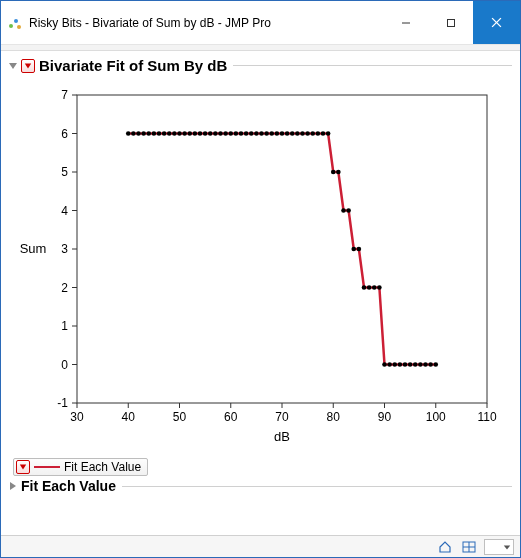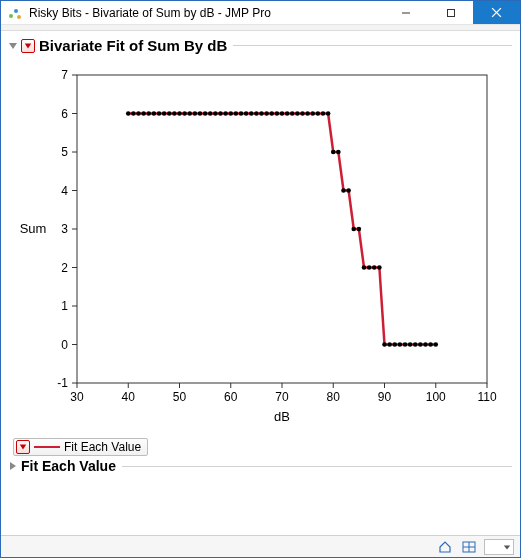--- a/index.html
+++ b/index.html
@@ -14,21 +14,21 @@
   }
   .window {
     width: 521px;
     height: 558px;
     border: 1px solid #2b6ab8;
     display: flex;
     flex-direction: column;
     box-shadow: 4px 4px 8px rgba(0,0,0,0.3);
   }
   .titlebar {
-    height: 24px;
+    height: 44px;
     background: #fff;
     display: flex;
     align-items: center;
     font-size: 12px;
     color: #000;
     border-bottom: 1px solid #e5e5e5;
   }
   .titlebar-icon {
     width: 16px; height: 16px;
     margin: 0 6px;

